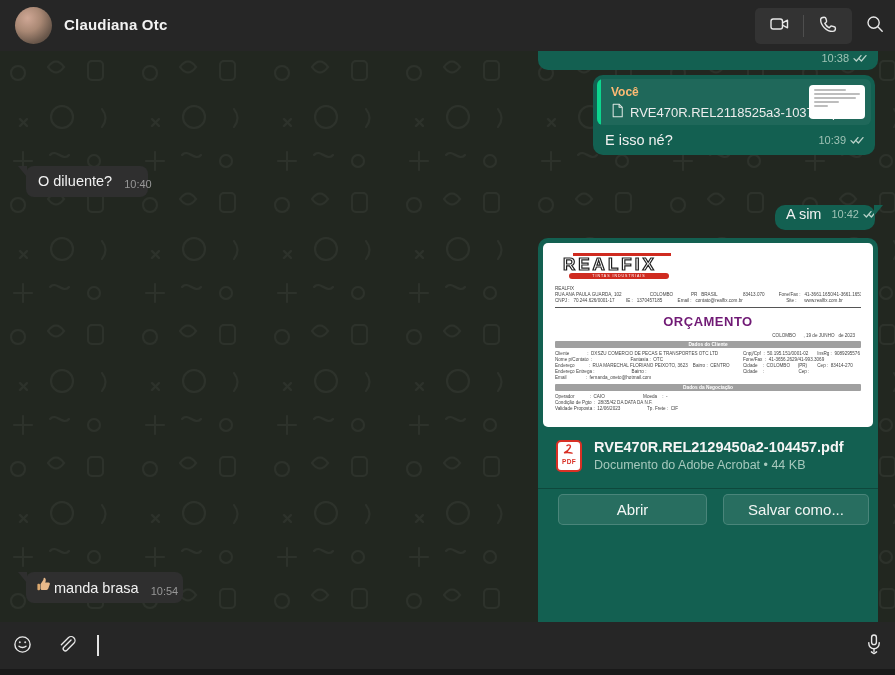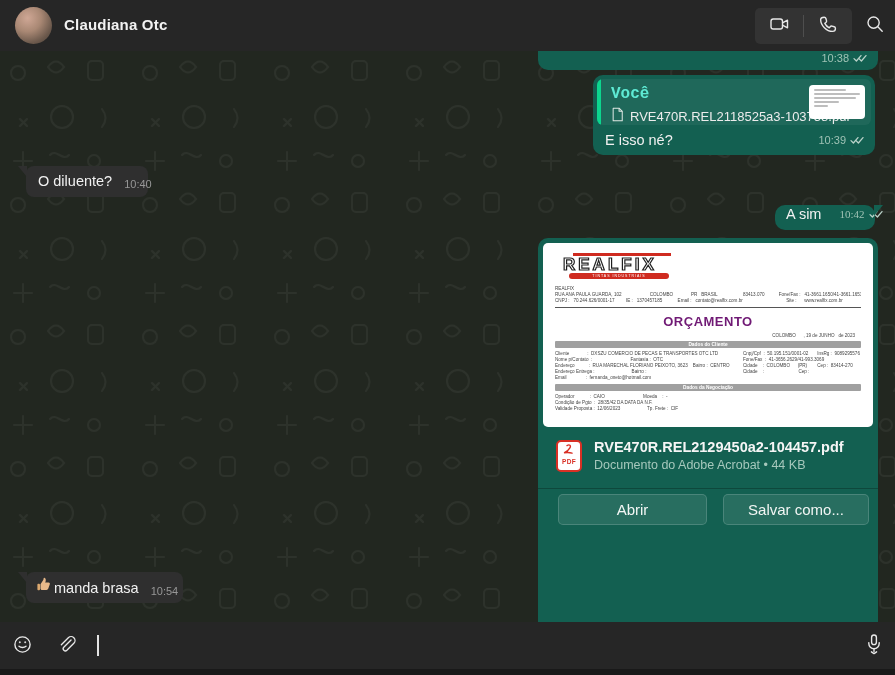--- a/index.html
+++ b/index.html
@@ -39,21 +39,21 @@
 
   .meta-abs { position:absolute; display:flex; align-items:center; gap:4px;justify-content:flex-end; }
 
   
   .msg-partial { left:538px; top:0; width:340px; height:19px; border-radius:0 0 10px 10px; }
 
   
   .msg-quote { left:593px; top:24px; width:282px; height:80px; padding:4px 4px 0 4px; }
   .quote-box { position:relative; height:46px; background:rgba(255,255,255,.055); border-radius:6px; overflow:hidden; padding:6px 70px 6px 14px; }
   .quote-bar { position:absolute; left:0; top:0; bottom:0; width:4px; background:#0cd68e; }
-  .quote-sender { font-size:16px; font-weight:700; color:#5eead4;font-family:Liberation Mono, monospace; }
+  .quote-sender { font-size:12px; font-weight:700; color:#fdba74; }
   .quote-file-row { display:flex; align-items:center; gap:6px; margin-top:4px; }
   .quote-file-name { font-size:13px; color:#ececec; white-space:nowrap; }
   .quote-thumb { position:absolute; right:6px; top:6px; width:56px; height:34px; background:#ffffff; border-radius:4px; padding:4px 5px; }
   .tl { height:2px; background:#bdbdbd; margin-bottom:2px; border-radius:1px; }
 
   
   .msg-doc { left:538px; top:187px; width:340px; height:422px; }
   .doc-preview { position:absolute; left:5px; top:5px; width:330px; height:184px; background:#ffffff; border-radius:5px;
                  overflow:hidden; color:#333; cursor:pointer; padding:10px 12px 0 12px; }
   .pv-logo-wrap { position:relative; width:112px; margin-left:8px; }
@@ -218,21 +218,21 @@
       <span class="msg-text">O diluente?</span>
       <span class="meta">
         <span class="time time-in">10:40</span>
       </span>
     </div>
   </div>
 
   <div class="msg out tail-out" style="left:775px; top:154px; width:100px;">
     <div class="bubble-line" style="padding:0 9px 7px 11px;">
       <span class="msg-text">A sim</span>
-      <span class="meta" style="margin-left:18px;font-family:Liberation Serif, serif;">
+      <span class="meta" style="margin-left:10px;">
         <span class="time time-out">10:42</span>
         <span class="checks">
           <svg width="15" height="10" viewBox="0 0 15 10">
               <g fill="none" stroke="#b9d2c9" stroke-width="1.3" stroke-linecap="round" stroke-linejoin="round">
             <polyline points="1,5.6 3.4,8 8,2.6"></polyline>
                 <polyline points="6,5.6 8.4,8 13,2.6"></polyline>
           </g>
             </svg>
         </span>
       </span>

